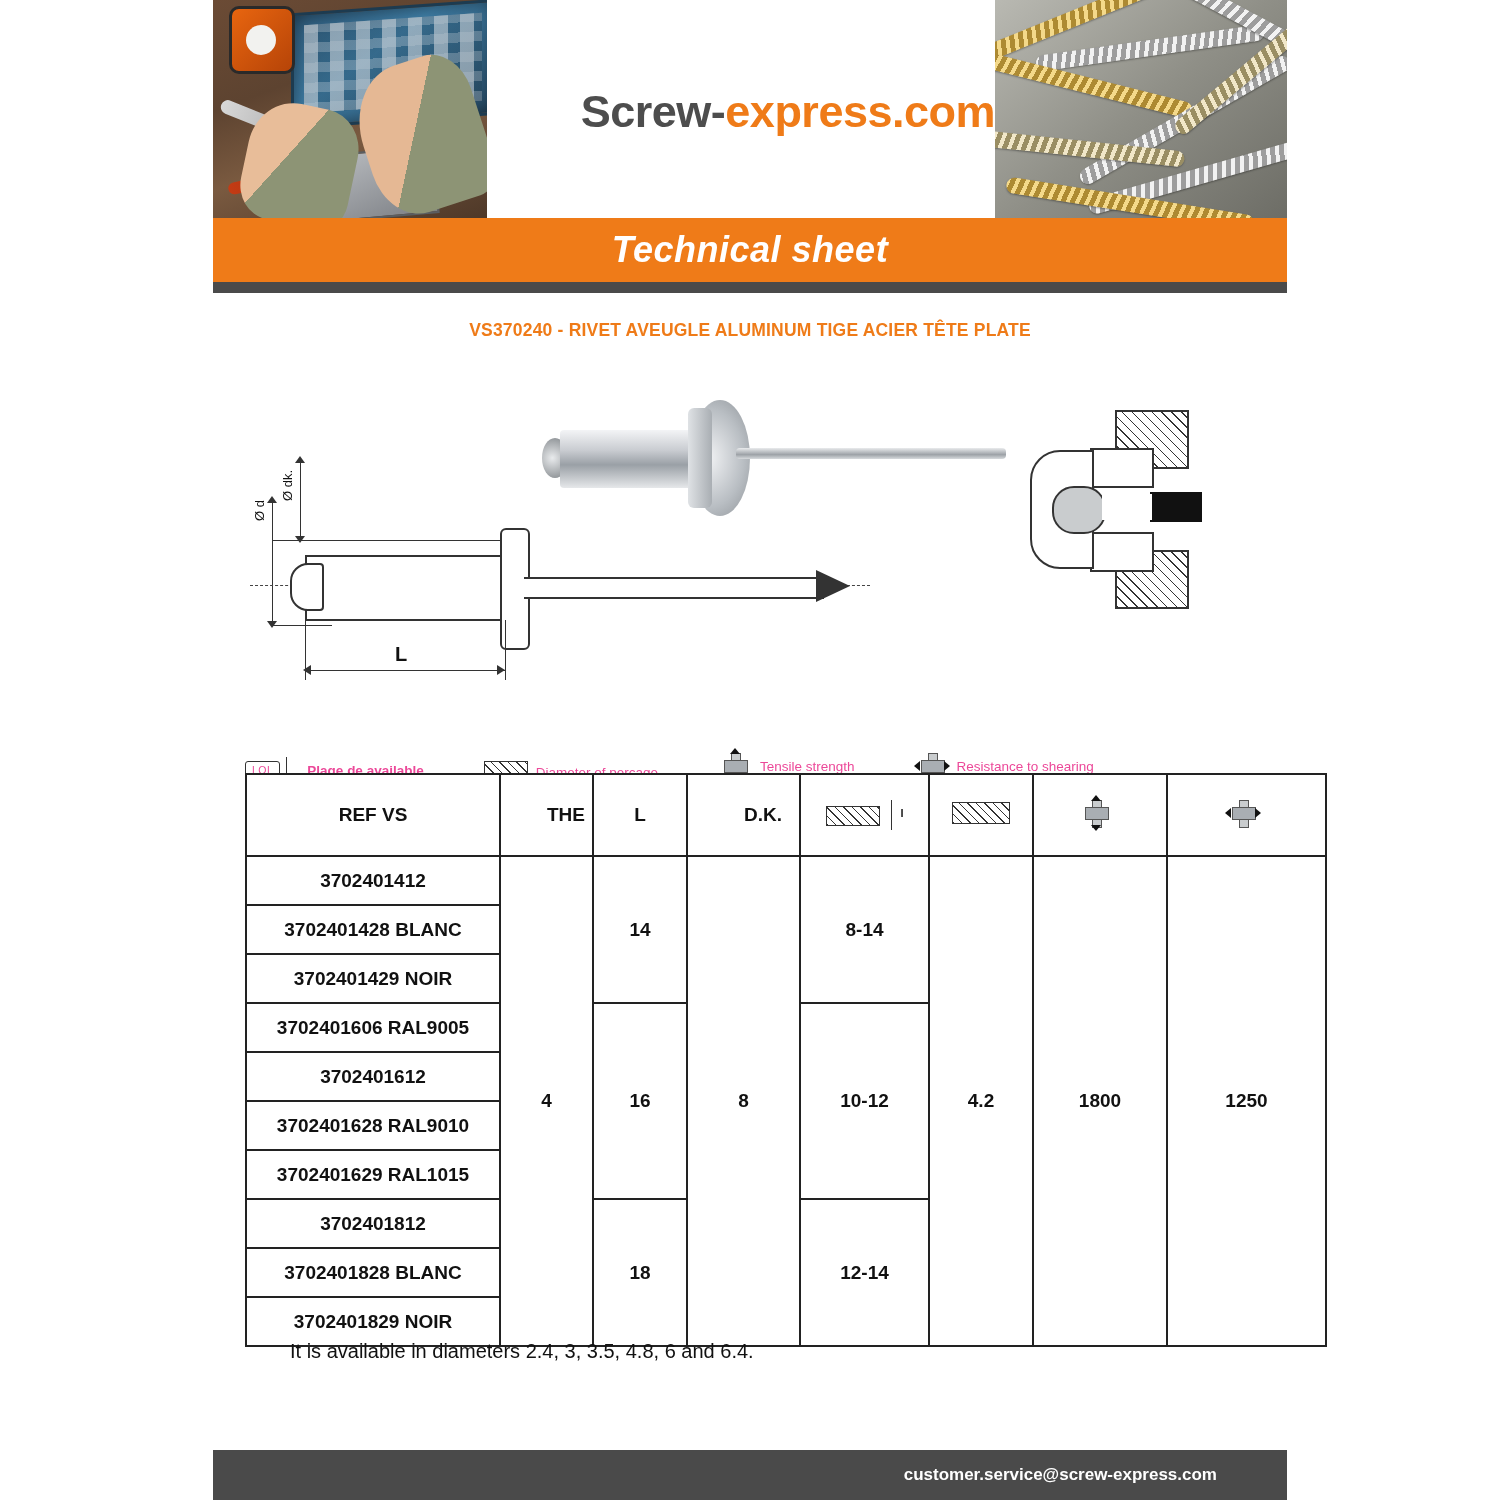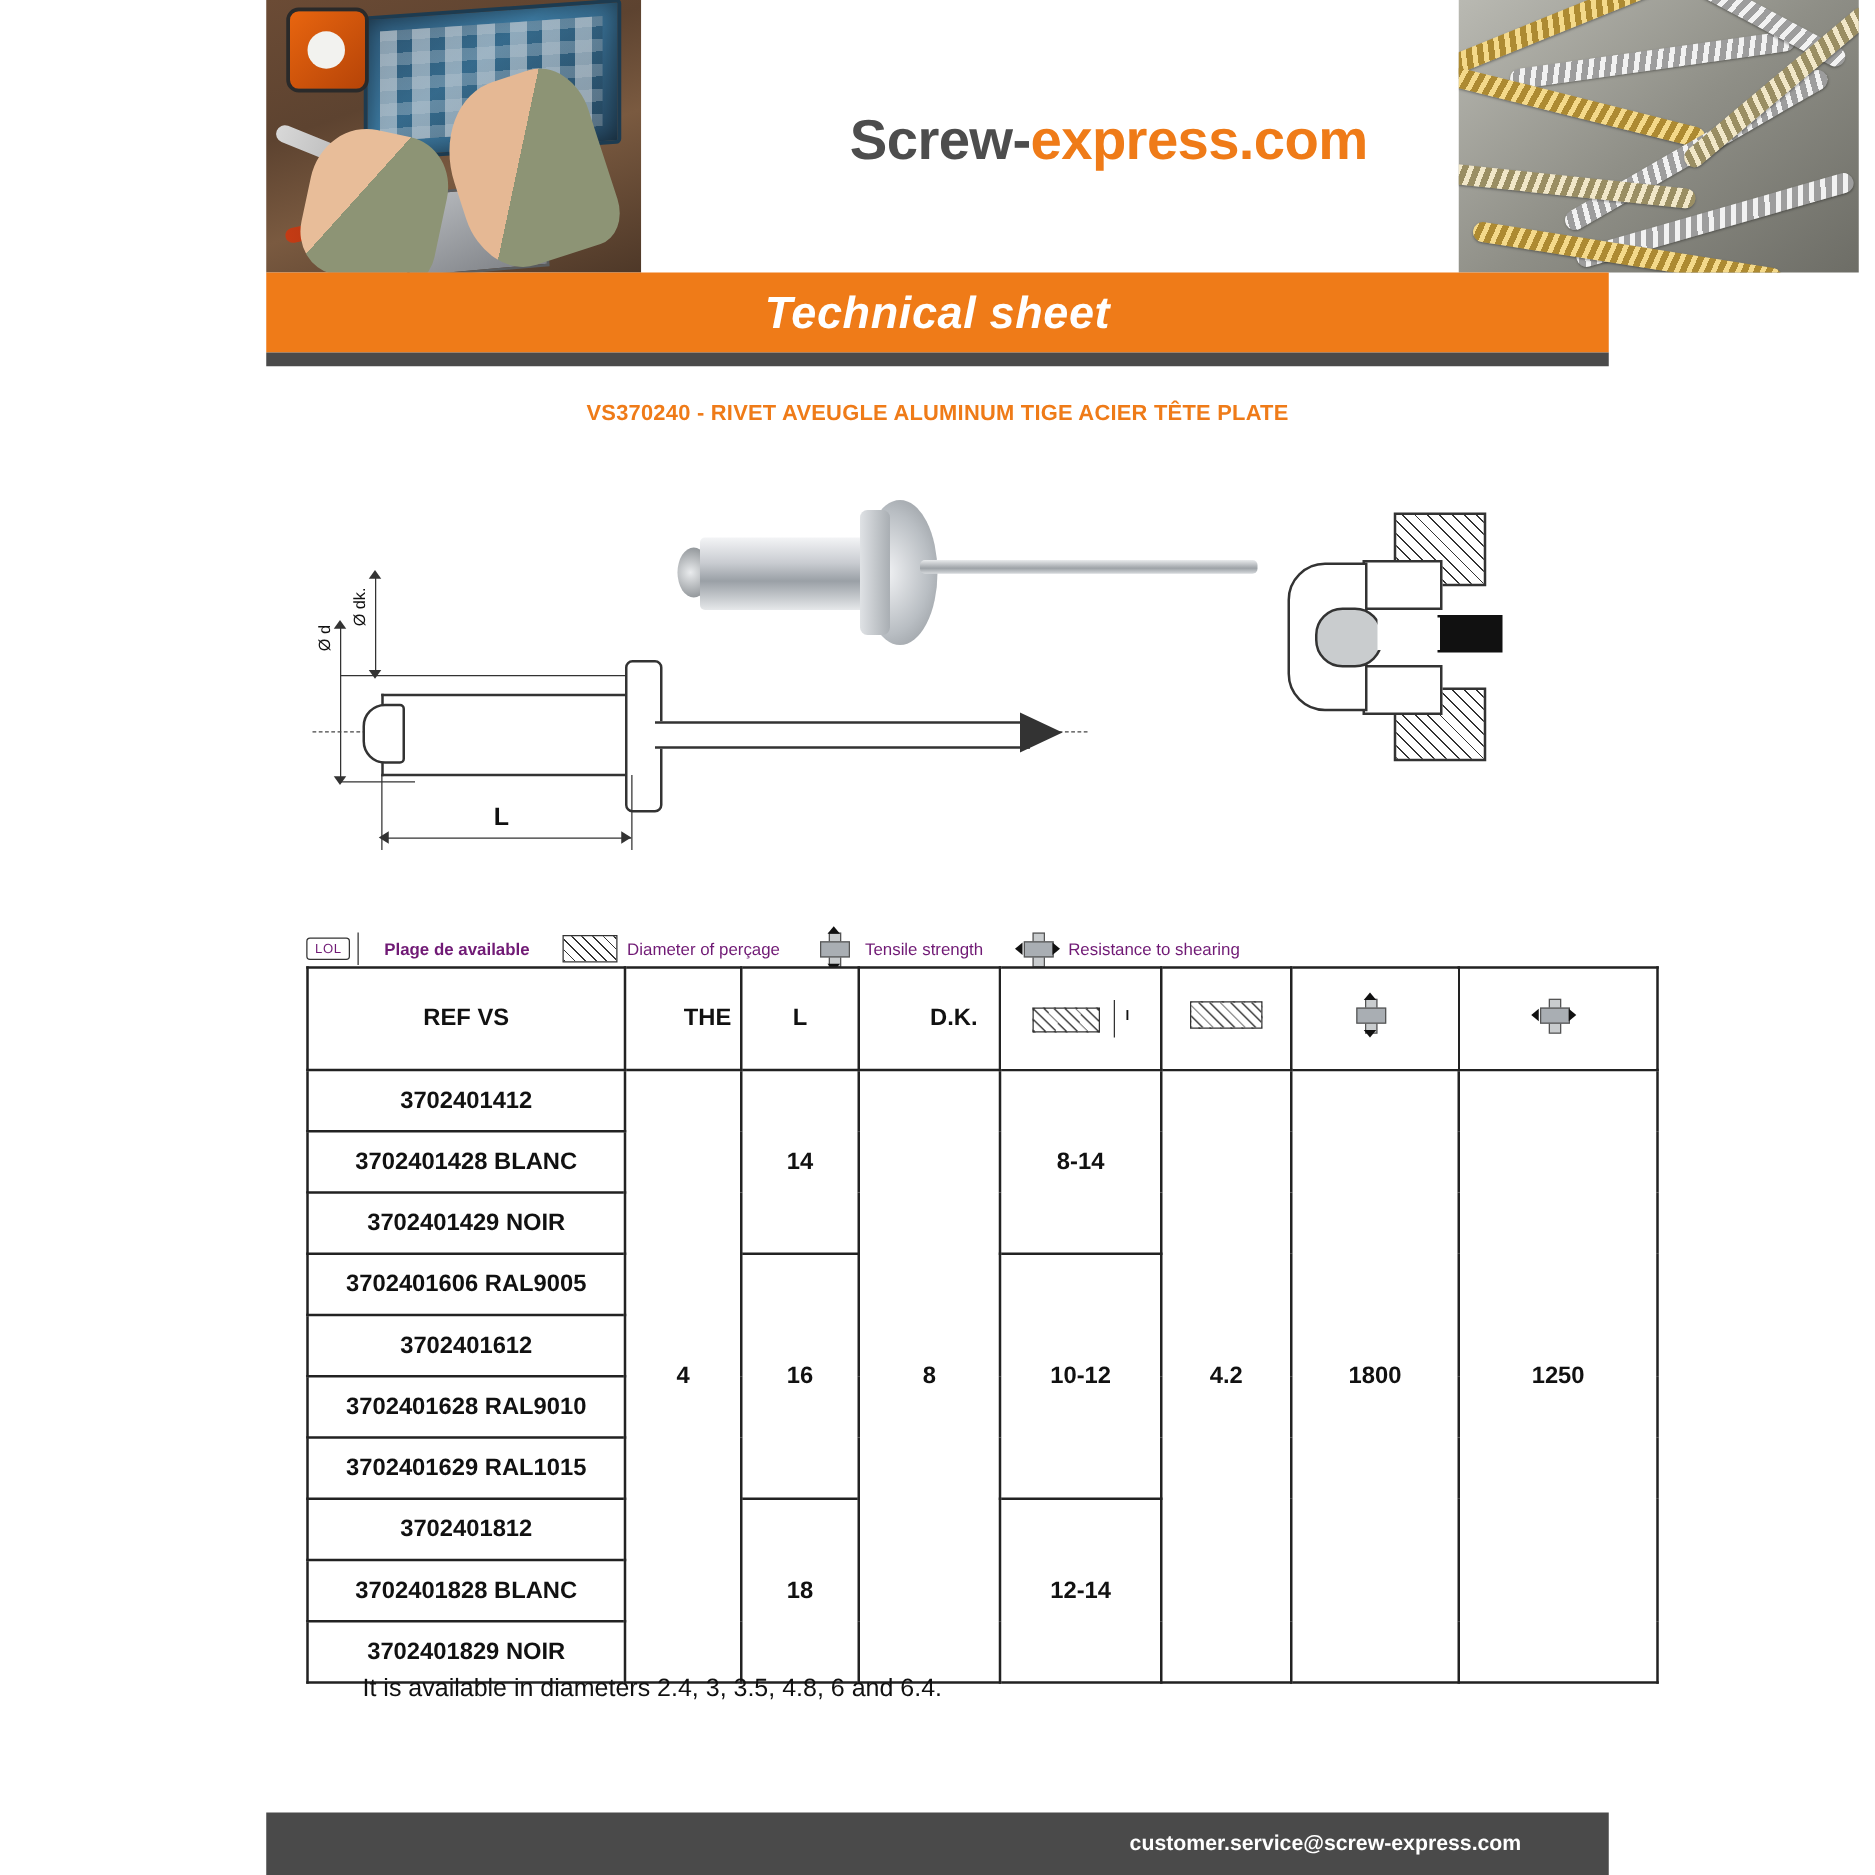--- a/index.html
+++ b/index.html
@@ -18,21 +18,21 @@
     position: absolute;
     left: 0; top: 0;
     width: 1500px;
     height: 1500px;
     background: #fff;
   }
   
   .header {
     position: absolute;
     left: 213px; top: 0;
-    width: 1274px;
+    width: 1074px;
     height: 218px;
     display: flex;
     background: #fff;
   }
   .header-photo-left {
     width: 300px;
     height: 218px;
     position: relative;
     overflow: hidden;
     background:
@@ -350,23 +350,24 @@
     position: absolute;
     background: #c9ccce;
     border: 2px solid #333;
   }
   
   .legend {
     position: absolute;
     left: 245px; top: 735px;
     width: 1020px; height: 48px;
     display: flex;
-    align-items: center;
+    align-items: flex-end;
     font-size: 13.5px;
-    color: #701a75;
+    color: #ec4899;
+    gap: 34px;
   }
   .legend-item {
     display: flex;
     align-items: center;
     margin-right: 26px;
   }
   .lol-box {
     border: 1px solid #333;
     border-radius: 3px;
     font-size: 10.5px;

